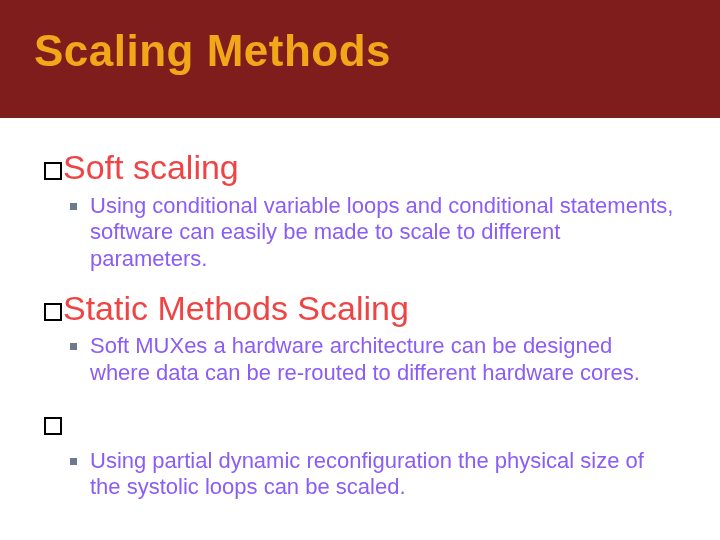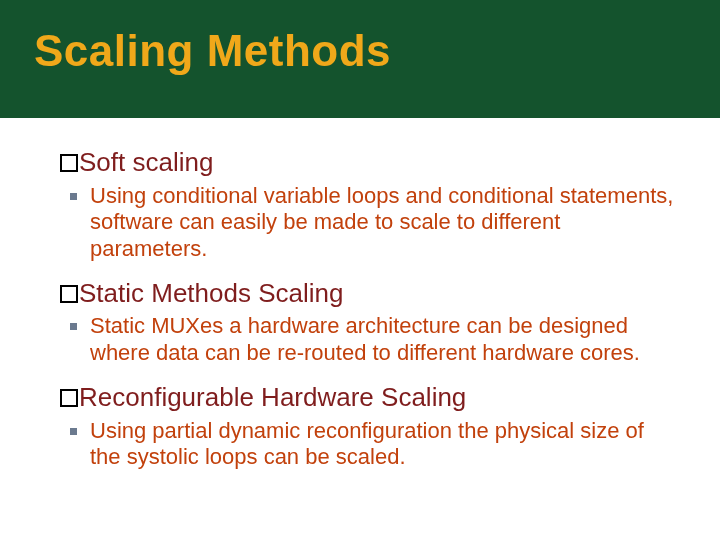--- a/index.html
+++ b/index.html
@@ -10,55 +10,54 @@
     background: #ffffff;
     font-family: Arial, "Helvetica Neue", Helvetica, sans-serif;
     overflow: hidden;
   }
   .slide {
     width: 720px;
     height: 540px;
     position: relative;
   }
   .title-band {
-    background: #14532d;
+    background: #7f1d1d;
     width: 100%;
     height: 118px;
     padding-left: 34px;
     padding-top: 26px;
     box-sizing: border-box;
   }
   .title-text {
     color: #f0a81a;
     font-size: 44px;
     font-weight: bold;
     letter-spacing: 0.5px;
   }
   .body {
     padding: 28px 44px 0 44px;
   }
   .h1line {
-    font-size: 26px;
-    color: #7f1d1d;
+    font-size: 34px;
+    color: #ef4444;
     margin-bottom: 4px;
     line-height: 1.25;
-    margin-left: 16px;
   }
   .h1line .box {
     display: inline-block;
     width: 18px;
     height: 18px;
     border: 2px solid #000;
     box-sizing: border-box;
     vertical-align: -1px;
     margin-right: 1px;
   }
   .sub {
     font-size: 22px;
-    color: #c2410c;
+    color: #8b5cf6;
     margin: 2px 0 14px 46px;
     line-height: 1.22;
     position: relative;
   }
   .sub .bullet {
     position: absolute;
     left: -20px;
     top: 10px;
     width: 7px;
     height: 7px;
@@ -81,25 +80,25 @@
     <div class="sub">
       <span class="bullet"></span>
       <span>Using conditional variable loops and conditional statements, software can easily be made to scale to different parameters.</span>
     </div>
 
     <div class="h1line">
       <span class="box"></span><span>Static Methods Scaling</span>
     </div>
     <div class="sub">
       <span class="bullet"></span>
-      <span>Static MUXes a hardware architecture can be designed where data can be re-routed to different hardware cores.</span>
+      <span>Soft MUXes a hardware architecture can be designed where data can be re-routed to different hardware cores.</span>
     </div>
 
     <div class="h1line">
-      <span class="box"></span><span>Reconfigurable Hardware Scaling</span>
+      <span class="box"></span>
     </div>
     <div class="sub">
       <span class="bullet"></span>
       <span>Using partial dynamic reconfiguration the physical size of the systolic loops can be scaled.</span>
     </div>
 
   </div>
 </div>
 
 </body></html>

